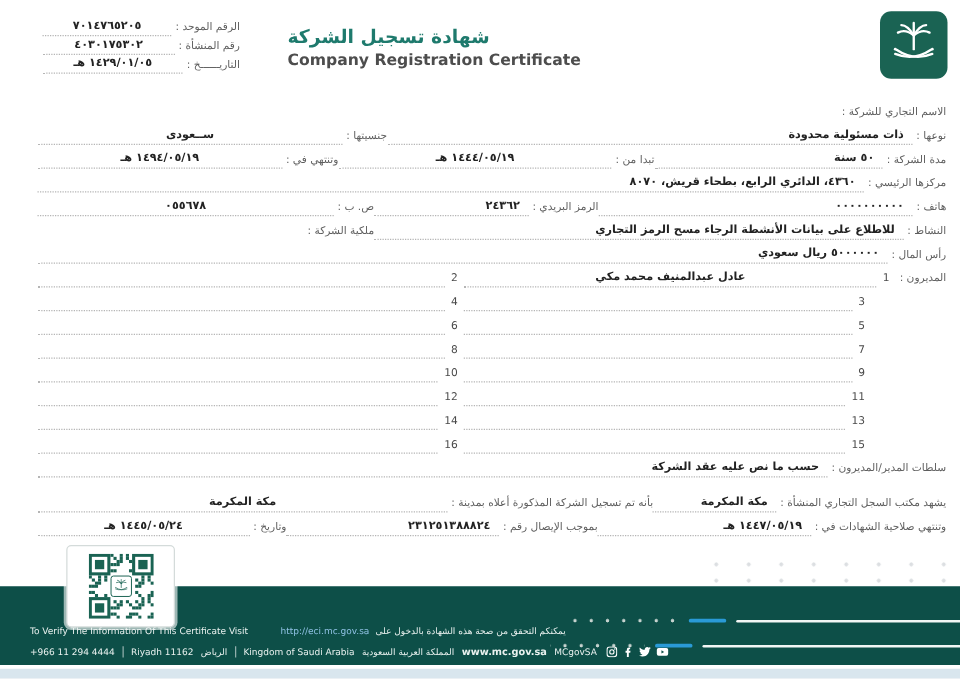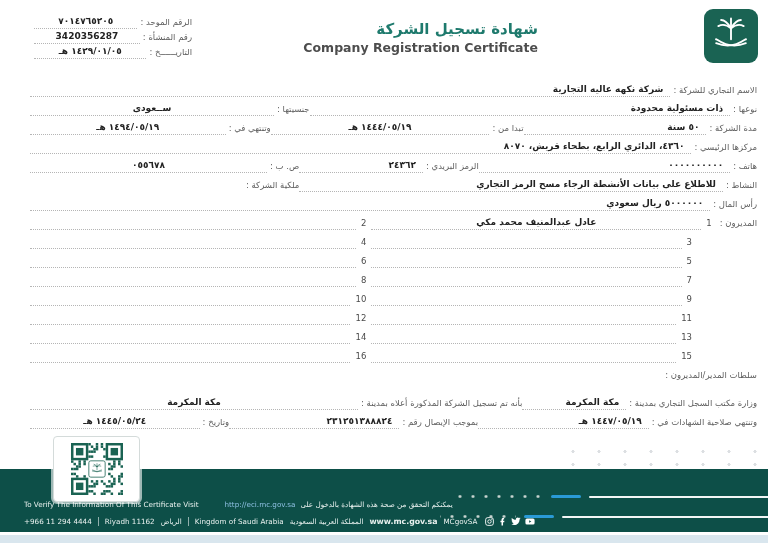--- a/index.html
+++ b/index.html
@@ -2,21 +2,21 @@
 <html><head>
 <meta charset="utf-8">
 <style>
   html,body{margin:0;padding:0;background:#eee;}
   .page{position:relative;width:768px;height:543px;background:#fff;overflow:hidden;
         font-family:"DejaVu Sans",sans-serif;color:#333;}
 
   
   .h-left{position:absolute;left:34px;top:14px;width:158px;}
   .hrow{display:flex;direction:rtl;align-items:flex-end;height:15px;}
-  .h-center{position:absolute;left:230px;right:230px;top:20px;text-align:right;}
+  .h-center{position:absolute;left:230px;right:230px;top:20px;text-align:left;}
   .title-ar{font-size:15px;font-weight:bold;color:#1e7a6d;line-height:1.2;}
   .title-en{font-size:12.5px;font-weight:bold;color:#4d4d4d;margin-top:2px;}
   .h-right{position:absolute;right:10px;top:9px;display:flex;align-items:center;gap:8px;}
   .min-text{text-align:right;}
   .min-ar{font-size:12.5px;font-weight:bold;color:#1d7263;}
   .min-en{font-size:6.8px;color:#979797;letter-spacing:.2px;margin-top:1px;}
   .emblem{width:54px;height:54px;background:#1a6353;border-radius:9px;display:flex;
           align-items:center;justify-content:center;}
 
   
@@ -88,21 +88,21 @@
   <div class="h-left">
     <div class="hrow">
       <span class="lbl">الرقم الموحد :</span>
       <span class="seg c">
           <b class="val">٧٠١٤٧٦٥٢٠٥</b>
         </span>
     </div>
     <div class="hrow">
       <span class="lbl">رقم المنشأة :</span>
       <span class="seg c">
-          <b class="val">3420356287</b>
+          <b class="val">٤٠٣٠١٧٥٣٠٢</b>
         </span>
     </div>
     <div class="hrow">
       <span class="lbl">التاريــــــخ :</span>
       <span class="seg c">
           <b class="val">١٤٢٩/٠١/٠٥ هـ</b>
         </span>
     </div>
   </div>
 
@@ -116,23 +116,20 @@
       <svg width="44" height="44" viewBox="0 0 40 40">
           <use href="#emb"></use>
         </svg>
     </div>
   </div>
 
   <div class="body">
 
     <div class="row">
       <span class="lbl">الاسم التجاري للشركة :</span>
-      <span class="seg">
-          <b class="val">شركة نكهه عاليه التجارية</b>
-        </span>
     </div>
 
     <div class="row">
       <div class="fld" style="flex:1.6">
         <span class="lbl">نوعها :</span>
         <span class="seg">
             <b class="val">ذات مسئولية محدودة</b>
           </span>
       </div>
       <div class="fld" style="flex:1">
@@ -328,27 +325,30 @@
       <div class="mcell l">
         <span class="mnum">16</span>
         <span class="seg c">
             <b class="val"></b>
           </span>
         </div>
     </div>
 
     <div class="row">
       <span class="lbl">سلطات المدير/المديرون :</span>
+      <span class="seg">
+          <b class="val">حسب ما نص عليه عقد الشركة</b>
+        </span>
     </div>
 
     <div class="gap"></div>
 
     <div class="row">
       <div class="fld" style="flex:1">
-        <span class="lbl">وزارة مكتب السجل التجاري بمدينة :</span>
+        <span class="lbl">يشهد مكتب السجل التجاري المنشأة :</span>
         <span class="seg">
             <b class="val">مكة المكرمة</b>
           </span>
       </div>
       <div class="fld" style="flex:2.1">
         <span class="lbl">بأنه تم تسجيل الشركة المذكورة أعلاه بمدينة :</span>
         <span class="seg c">
             <b class="val">مكة المكرمة</b>
           </span>
       </div>

